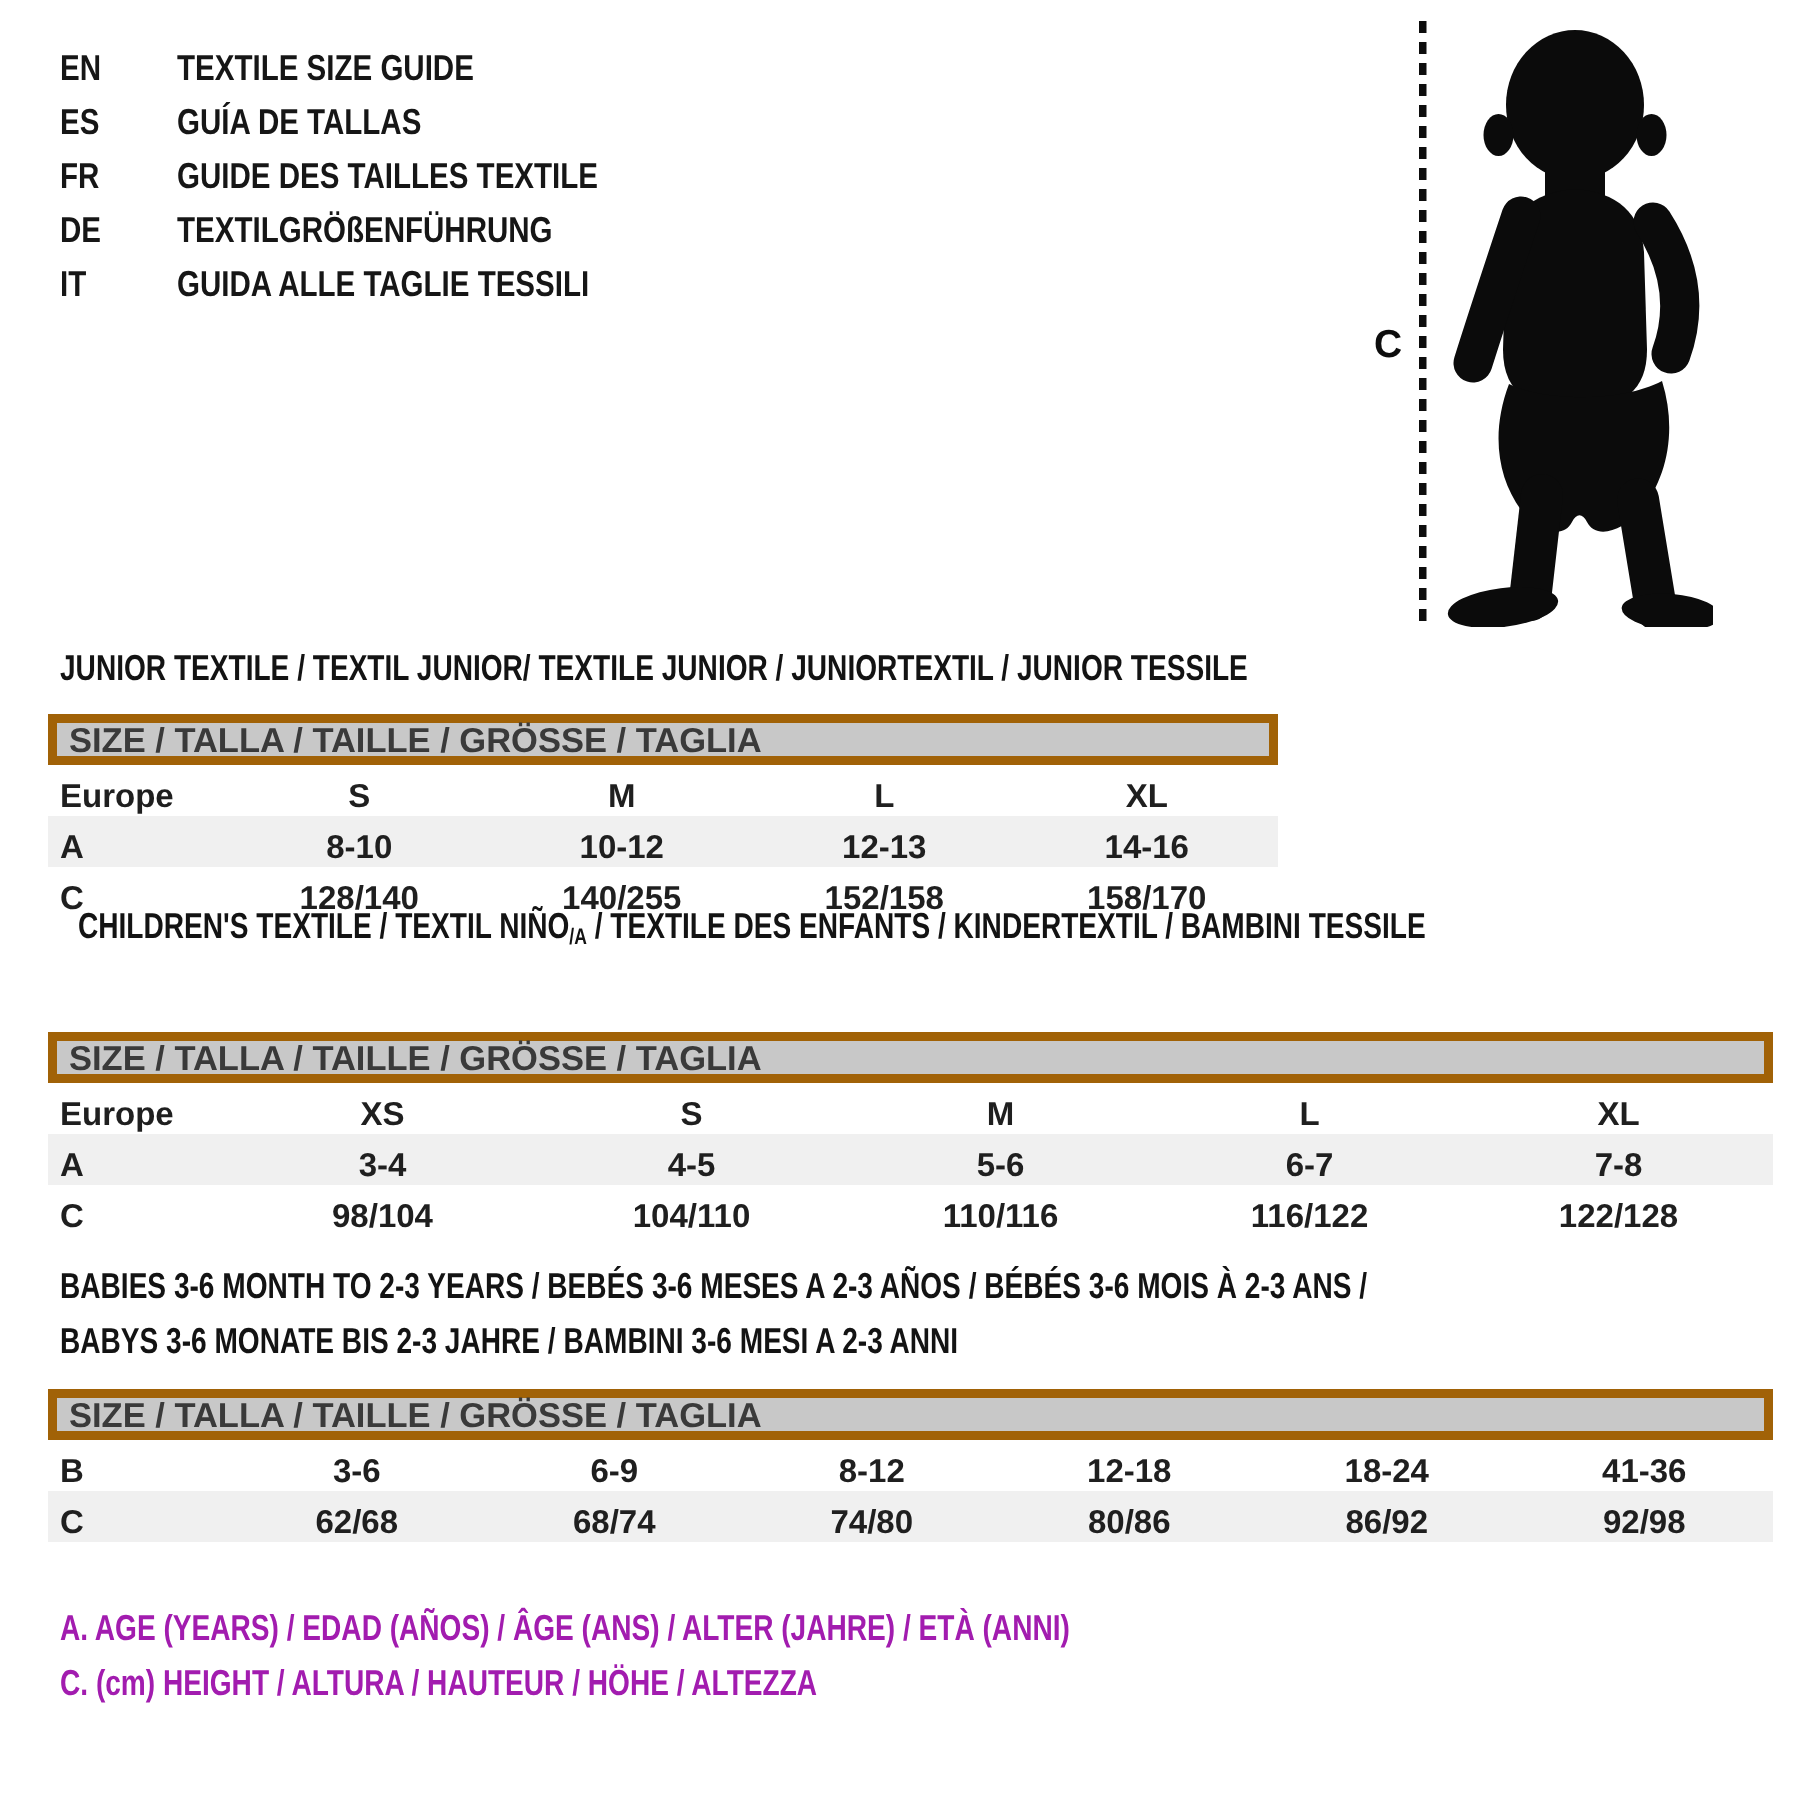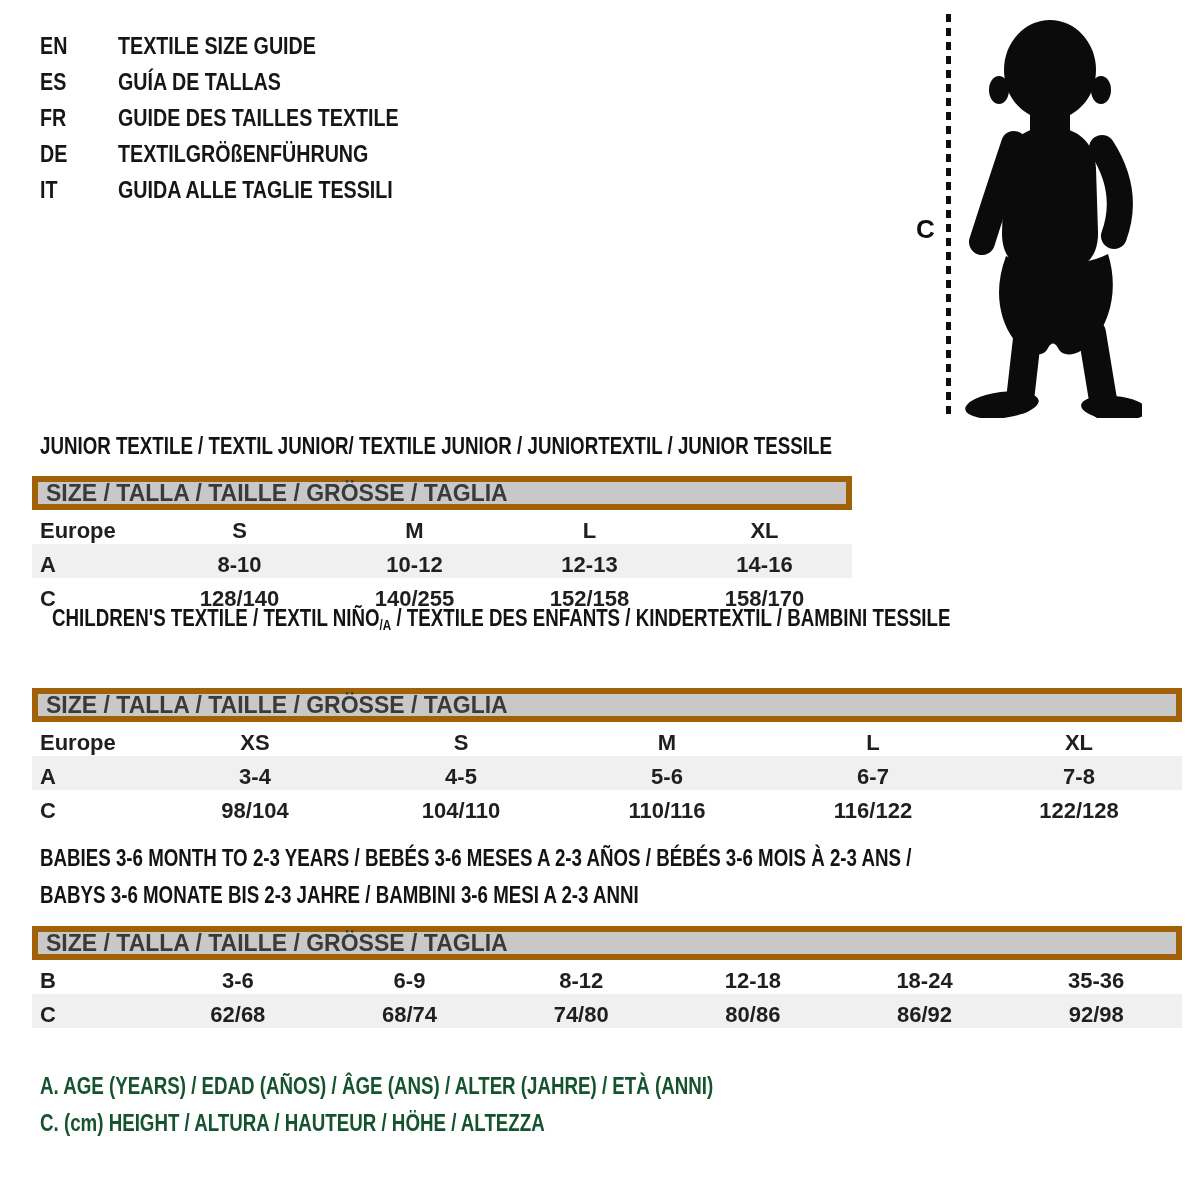--- a/index.html
+++ b/index.html
@@ -40,21 +40,21 @@
     display:flex;align-items:center;padding-left:8px;
     font-size:23px;font-weight:bold;color:#3a3a3a;
   }
   .t-row{display:flex;height:34px;align-items:flex-end;font-size:22px;font-weight:bold;color:#1f1f1f;}
   .t-row.shaded{background:#f0f0f0;}
   .t-label{width:120px;padding-left:8px;box-sizing:border-box;}
   .t-cell{flex:1;text-align:center;}
 
   
   .notes{position:absolute;left:40px;top:1072px;}
-  .note-line{height:37px;font-size:24px;font-weight:bold;color:#14532d;}
+  .note-line{height:37px;font-size:24px;font-weight:bold;color:#a21caf;}
 </style>
 </head>
 <body>
 
 <div class="page">
 
   <div class="langs">
     <div class="lang-row">
       <div class="lang-code"><span class="cond82">EN</span></div>
       <div class="lang-title"><span class="cond82">TEXTILE SIZE GUIDE</span></div>
@@ -170,21 +170,21 @@
     <div class="size-bar">
       <span>SIZE / TALLA / TAILLE / GRÖSSE / TAGLIA</span>
     </div>
     <div class="t-row">
       <div class="t-label">B</div>
       <div class="t-cell">3-6</div>
       <div class="t-cell">6-9</div>
       <div class="t-cell">8-12</div>
       <div class="t-cell">12-18</div>
       <div class="t-cell">18-24</div>
-      <div class="t-cell">35-36</div>
+      <div class="t-cell">41-36</div>
     </div>
     <div class="t-row shaded">
       <div class="t-label">C</div>
       <div class="t-cell">62/68</div>
       <div class="t-cell">68/74</div>
       <div class="t-cell">74/80</div>
       <div class="t-cell">80/86</div>
       <div class="t-cell">86/92</div>
       <div class="t-cell">92/98</div>
     </div>

